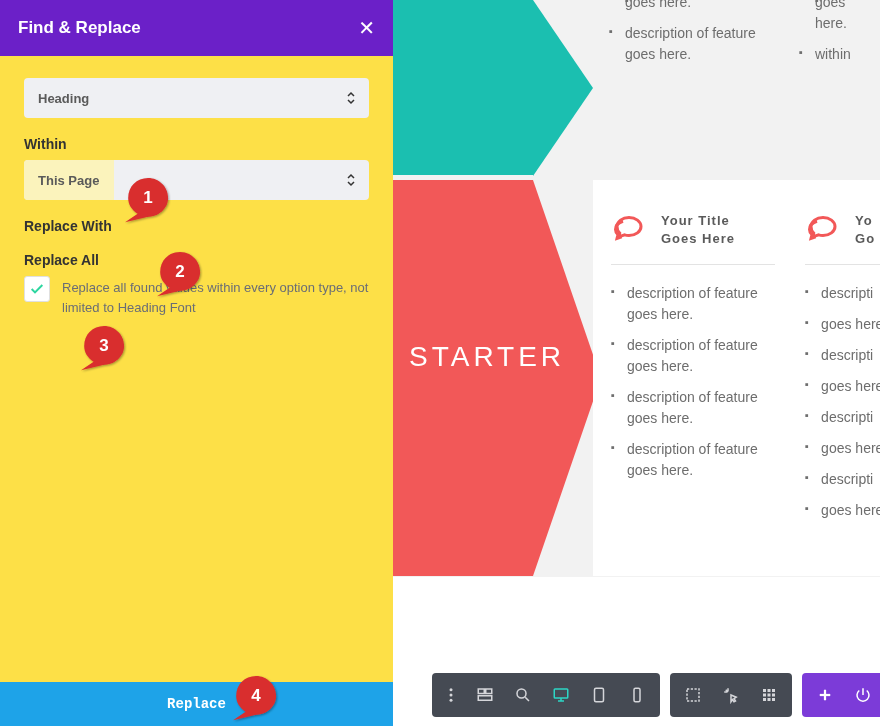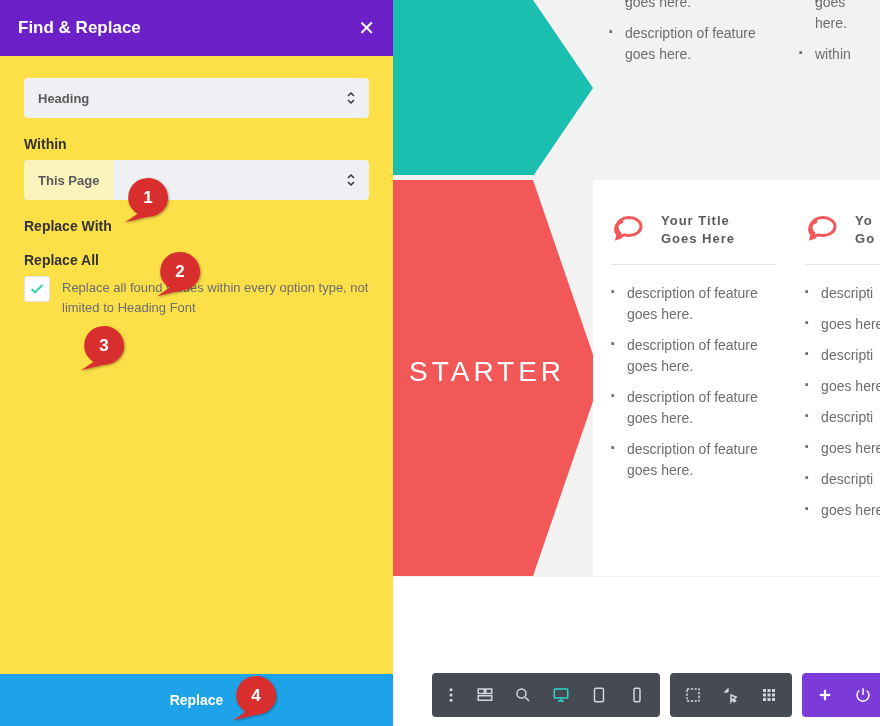--- a/index.html
+++ b/index.html
@@ -16,21 +16,21 @@
   .field-label { font-size: 14px; font-weight: 600; color: #333; margin-bottom: 8px; display: block; }
   .select-wrap { position: relative; background: #eff0f3; border-radius: 4px; height: 40px; display: flex; align-items: center; padding: 0 14px; font-size: 13px; color: #5a5a5a; font-weight: 600; cursor: pointer; }
   .select-caret { position: absolute; right: 14px; top: 50%; transform: translateY(-50%); color: #333; line-height: 1; }
   .select-caret svg { display: block; }
   .hl { position: absolute; left: 0; top: 0; bottom: 0; background: #fbf3bc; border-radius: 4px 0 0 4px; }
   .select-text { position: relative; z-index: 1; }
   .chk-row { display: flex; align-items: flex-start; gap: 12px; }
   .chk { width: 26px; height: 26px; background: #fff; border: 1px solid #e0e0e0; border-radius: 3px; display: flex; align-items: center; justify-content: center; flex-shrink: 0; }
   .chk svg { width: 16px; height: 16px; }
   .chk-label { font-size: 13px; color: #6a6d75; line-height: 1.5; padding-top: 2px; }
-  .panel-footer { height: 52px; background: #1ea3e8; color: #fff; font-weight: 700; font-size: 14px; display: flex; align-items: center; justify-content: center; cursor: pointer; }
+  .panel-footer { height: 44px; background: #1ea3e8; color: #fff; font-weight: 700; font-size: 14px; display: flex; align-items: center; justify-content: center; cursor: pointer; font-family: Liberation Mono, monospace; }
 
   
   .canvas { position: absolute; left: 393px; top: 0; right: 0; height: 577px; overflow: hidden; background: #f2f2f2; }
   .chev-teal, .chev-red, .chev-olive { position: absolute; }
   .chev-body { position: absolute; }
   .chev-tip { position: absolute; width: 0; height: 0; }
   .content-gray { position: absolute; background: #f2f2f2; }
   .card-title-row { display: flex; align-items: center; gap: 14px; margin-bottom: 14px; }
   .chat-icon svg { width: 36px; height: 36px; }
   .card-title { font-size: 13px; font-weight: 700; color: #5a5a5a; letter-spacing: 1px; line-height: 1.4; }
@@ -73,21 +73,21 @@
         <ul class="feat-list" style="width:80px; margin-top:-8px;">
           <li style="padding-left:0; margin-left:16px; list-style:none;">goes here.</li>
           <li>within</li>
         </ul>
       </div>
     </div>
 
     <div class="chev-red" style="left:0; top:180px;">
       <div class="chev-body" style="left:0; top:0; width:140px; height:396px; background:#f25858;"></div>
       <div class="chev-tip" style="left:140px; top:0; border-top:198px solid transparent; border-bottom:198px solid transparent; border-left:68px solid #f25858;"></div>
-      <div class="big-label" style="position:absolute; left:16px; top:176px;">STARTER</div>
+      <div class="big-label" style="position:absolute; left:16px; top:161px;">STARTER</div>
     </div>
     <div class="content-gray" style="left:200px; top:180px; width:300px; height:396px; background:#fff; padding:30px 0 0 18px;">
       <div style="display:flex; gap:30px;">
         <div style="width:168px;">
           <div class="card-title-row">
             <span class="chat-icon">
               <svg viewBox="0 0 24 24" fill="none" stroke="#f25858" stroke-width="2">
                   <path d="M20 11c0 3.3-3.6 6-8 6-1 0-2-.1-2.9-.4L5 18l.8-2.6C4.7 14.3 4 12.7 4 11c0-3.3 3.6-6 8-6s8 2.7 8 6z"></path>
                   <path d="M8 7.5C5.2 8.4 3 10.5 3 13c0 1.3.6 2.6 1.6 3.5L4 19l3.1-1.1"></path>
                 </svg>

